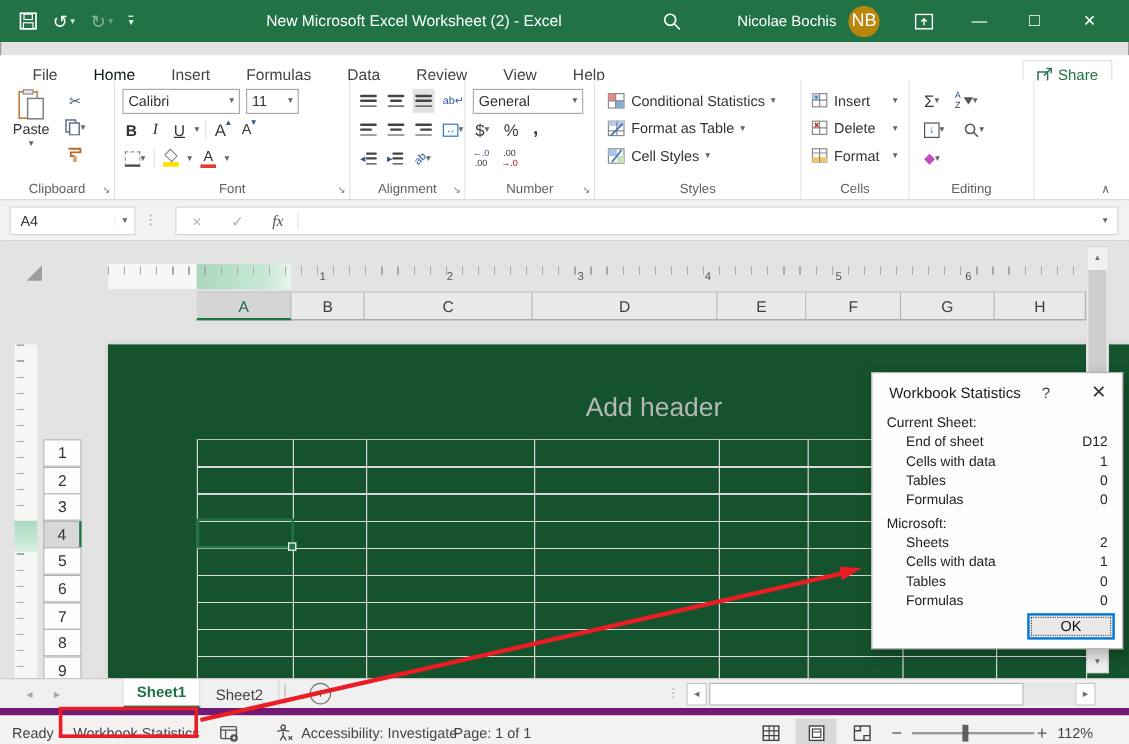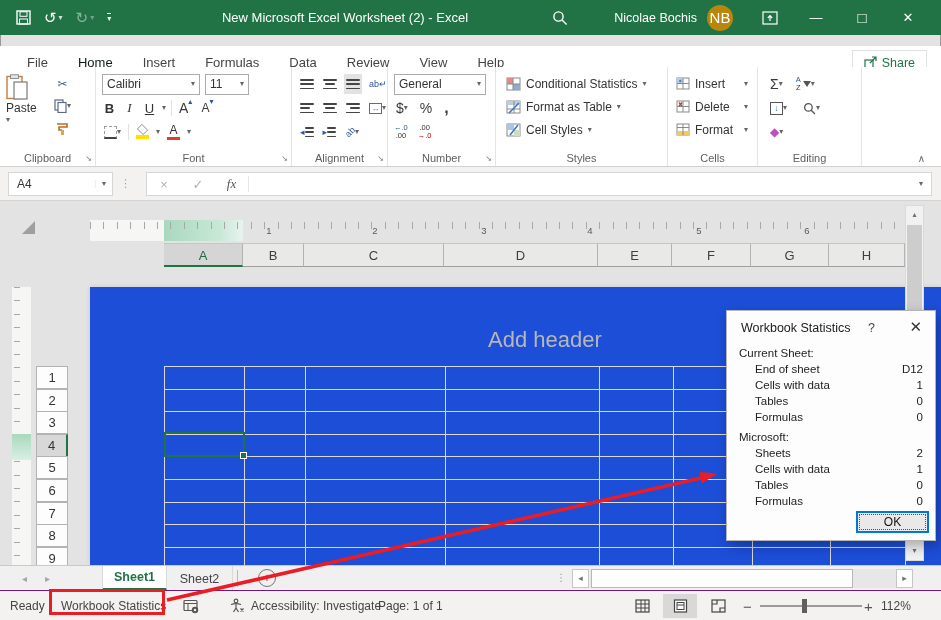--- a/index.html
+++ b/index.html
@@ -33,21 +33,21 @@
   .launcher{position:absolute;right:3px;bottom:3px;font-size:8px;color:#7a7a7a;cursor:pointer}
   .rrow{display:flex;align-items:center;gap:5px;height:24px}
   .combo{background:#fff;border:1px solid #ababab;height:21px;display:flex;align-items:center;justify-content:space-between;padding:0 4px;font-size:12px;color:#333;cursor:pointer}
   .mb{display:inline-flex;align-items:center;justify-content:center;height:20px;padding:0 2px;cursor:pointer;color:#3b3b3b}
   .bars{width:14px;height:10px;display:inline-flex;flex-direction:column;justify-content:space-between}
   .bars i{height:1.5px;background:#444;border-radius:1px;width:100%}
   .bars.c i:nth-child(2){width:70%;align-self:center}
   .bars.l i:nth-child(2){width:70%}
   .bars.r i:nth-child(2){width:70%;align-self:flex-end}
   .clip{display:flex;gap:6px}
-  .paste{display:flex;flex-direction:column;width:40px;cursor:pointer;gap:1px;padding-top:2px}
+  .paste{display:flex;flex-direction:column;align-items:center;width:40px;cursor:pointer;gap:1px;padding-top:2px}
   .paste span{font-size:12px;color:#333}
   .clipcol{display:flex;flex-direction:column;justify-content:flex-start;gap:6px;padding-top:4px}
   .clipcol .mb{height:16px}
   .biu{font-size:13px;color:#333;width:15px;text-align:center;cursor:pointer}
   .colorbtn{display:inline-flex;flex-direction:column;align-items:center;line-height:1;cursor:pointer}
   .colorbtn .bar{width:13px;height:3.5px;margin-top:1px}
   .sty-row{display:flex;align-items:center;gap:5px;height:23px;cursor:pointer;white-space:nowrap}
   .sty-row span{font-size:12px;color:#333}
   .cells-row{display:flex;align-items:center;gap:5px;height:23px;cursor:pointer}
   .cells-row span{font-size:12px;color:#333;width:44px}
@@ -73,21 +73,21 @@
   .hruler .gseg{position:absolute;left:164px;top:1px;width:79px;height:21px;background:linear-gradient(90deg,#a9d8bd,#c8e8d6 70%,#e8f4ee)}
   .hruler .ticks{position:absolute;left:90px;top:3px;width:815px;height:7px;background:repeating-linear-gradient(90deg,#a8a8a8 0 1px,transparent 1px 13.4px)}
   .hruler .rnum{position:absolute;top:6px;width:12px;text-align:center;font-size:9.5px;color:#595959}
   .colhdr{position:absolute;top:42px;height:24px;background:#e9e9e8;border-right:1px solid #b3b3b3;border-top:1px solid #c6c6c6;border-bottom:1px solid #9f9f9f;text-align:center;line-height:23px;font-size:13px;color:#3f3f3f;cursor:pointer}
   .colhdr.sel{background:#d5d5d5;border-bottom:2px solid #217346;color:#1e6b43}
   .vruler{position:absolute;left:12px;top:86px;width:19px;height:278px;background:#f6f6f4}
   .vruler .ticks{position:absolute;left:2px;top:0;width:6px;height:100%;background:repeating-linear-gradient(180deg,#a8a8a8 0 1px,transparent 1px 13.4px)}
   .vruler .gseg{position:absolute;left:0;top:147px;width:19px;height:26px;background:linear-gradient(180deg,#a9d8bd,#d9efe3)}
   .rowhdr{position:absolute;left:36px;width:32px;height:23px;background:#fdfdfd;border:1px solid #b3b3b3;text-align:center;line-height:21px;font-size:13px;color:#333;cursor:pointer}
   .rowhdr.sel{background:#d8d8d8;border-right:2px solid #217346}
-  .page{position:absolute;left:90px;top:86px;width:851px;height:278px;background:#1d4ed8;box-shadow:0 0 5px rgba(0,0,0,.12)}
+  .page{position:absolute;left:90px;top:86px;width:851px;height:278px;background:#14532d;box-shadow:0 0 5px rgba(0,0,0,.12)}
   .addheader{position:absolute;left:255px;top:40px;width:400px;text-align:center;font-size:22px;color:#b7b7b7;cursor:pointer}
   .grid{position:absolute;left:74px;top:79px;width:742px;height:199px;background:repeating-linear-gradient(180deg,#d9d9d9 0 1px,transparent 1px 22.6px);border-left:1px solid #d9d9d9}
   .grid i{position:absolute;top:0;bottom:0;width:1px;background:#d9d9d9}
   .selcell{position:absolute;left:-1px;top:66px;width:81px;height:25px;border:2px solid #217346;background:transparent;cursor:cell}
   .selcell::after{content:"";position:absolute;right:-4px;bottom:-4px;width:5px;height:5px;background:#217346;border:1px solid #fff}
   .vscroll{position:absolute;left:905px;top:4px;width:19px;height:356px;background:#f1f1f1;border:1px solid #dadada}
   .vscroll .sbtn{position:absolute;left:0;width:17px;height:18px;text-align:center;color:#707070;font-size:8px;line-height:18px;cursor:pointer}
   .vscroll .thumb{position:absolute;left:1px;top:19px;width:15px;height:88px;background:#cdcdcd;cursor:grab}
   
   .tabbar{position:absolute;top:565px;left:0;width:941px;height:25px;background:#f0f0f0;border-top:1px solid #c9c9c9}
@@ -96,21 +96,21 @@
   .sheettab.active{left:103px;width:64px;background:#fff;color:#217346;font-weight:bold;border-bottom:3px solid #217346;border-right:1px solid #d9d9d9}
   .sheettab.plain{left:167px;width:66px;color:#444;border-right:1px solid #d9d9d9}
   .tabdiv{position:absolute;left:237px;top:4px;width:1px;height:17px;background:#b9b9b9}
   .addsheet{position:absolute;left:258px;top:3px;width:18px;height:18px;border:1px solid #767676;border-radius:50%;text-align:center;line-height:16px;font-size:12px;color:#555;cursor:pointer}
   .tdots{position:absolute;left:556px;top:6px;color:#9a9a9a;font-size:10px}
   .hscroll-larr{position:absolute;left:572px;top:3px;width:17px;height:19px;background:#fff;border:1px solid #c6c6c6;text-align:center;line-height:17px;font-size:9px;color:#707070;cursor:pointer}
   .hscroll-track{position:absolute;left:590px;top:3px;width:306px;height:19px;background:#e7e7e7}
   .hscroll-thumb{position:absolute;left:591px;top:3px;width:262px;height:19px;background:#fff;border:1px solid #b8b8b8;cursor:grab}
   .hscroll-rarr{position:absolute;left:896px;top:3px;width:17px;height:19px;background:#fff;border:1px solid #c6c6c6;text-align:center;line-height:17px;font-size:9px;color:#707070;cursor:pointer}
   
-  .statusbar{position:absolute;top:590px;left:0;width:941px;height:30px;background:#f3f2f1;border-top:1px solid #701a75}
+  .statusbar{position:absolute;top:590px;left:0;width:941px;height:30px;background:#f3f2f1;border-top:6px solid #701a75}
   .sb-item{position:absolute;top:0;height:30px;display:flex;align-items:center;font-size:12px;color:#444}
   .viewbtn{position:absolute;top:3px;width:34px;height:24px;display:flex;align-items:center;justify-content:center;cursor:pointer}
   .viewbtn.active{background:#d8d8d8}
   .zoomtrack{position:absolute;left:760px;top:14px;width:102px;height:2px;background:#9a9a9a}
   .zoomthumb{position:absolute;left:802px;top:8px;width:5px;height:14px;background:#5f5f5f;cursor:grab}
   .zoombtn{position:absolute;top:0;height:30px;display:flex;align-items:center;font-size:15px;color:#555;cursor:pointer}
   
   .dialog{position:absolute;left:726px;top:310px;width:210px;height:231px;background:#fdfdfd;border:1px solid #b5b5b5;box-shadow:3px 5px 12px rgba(0,0,0,.3);z-index:40}
   .dlg-title{position:absolute;left:14px;top:10px;font-size:12.5px;color:#1a1a1a}
   .dlg-help{position:absolute;right:60px;top:10px;font-size:12.5px;color:#444;cursor:pointer}

